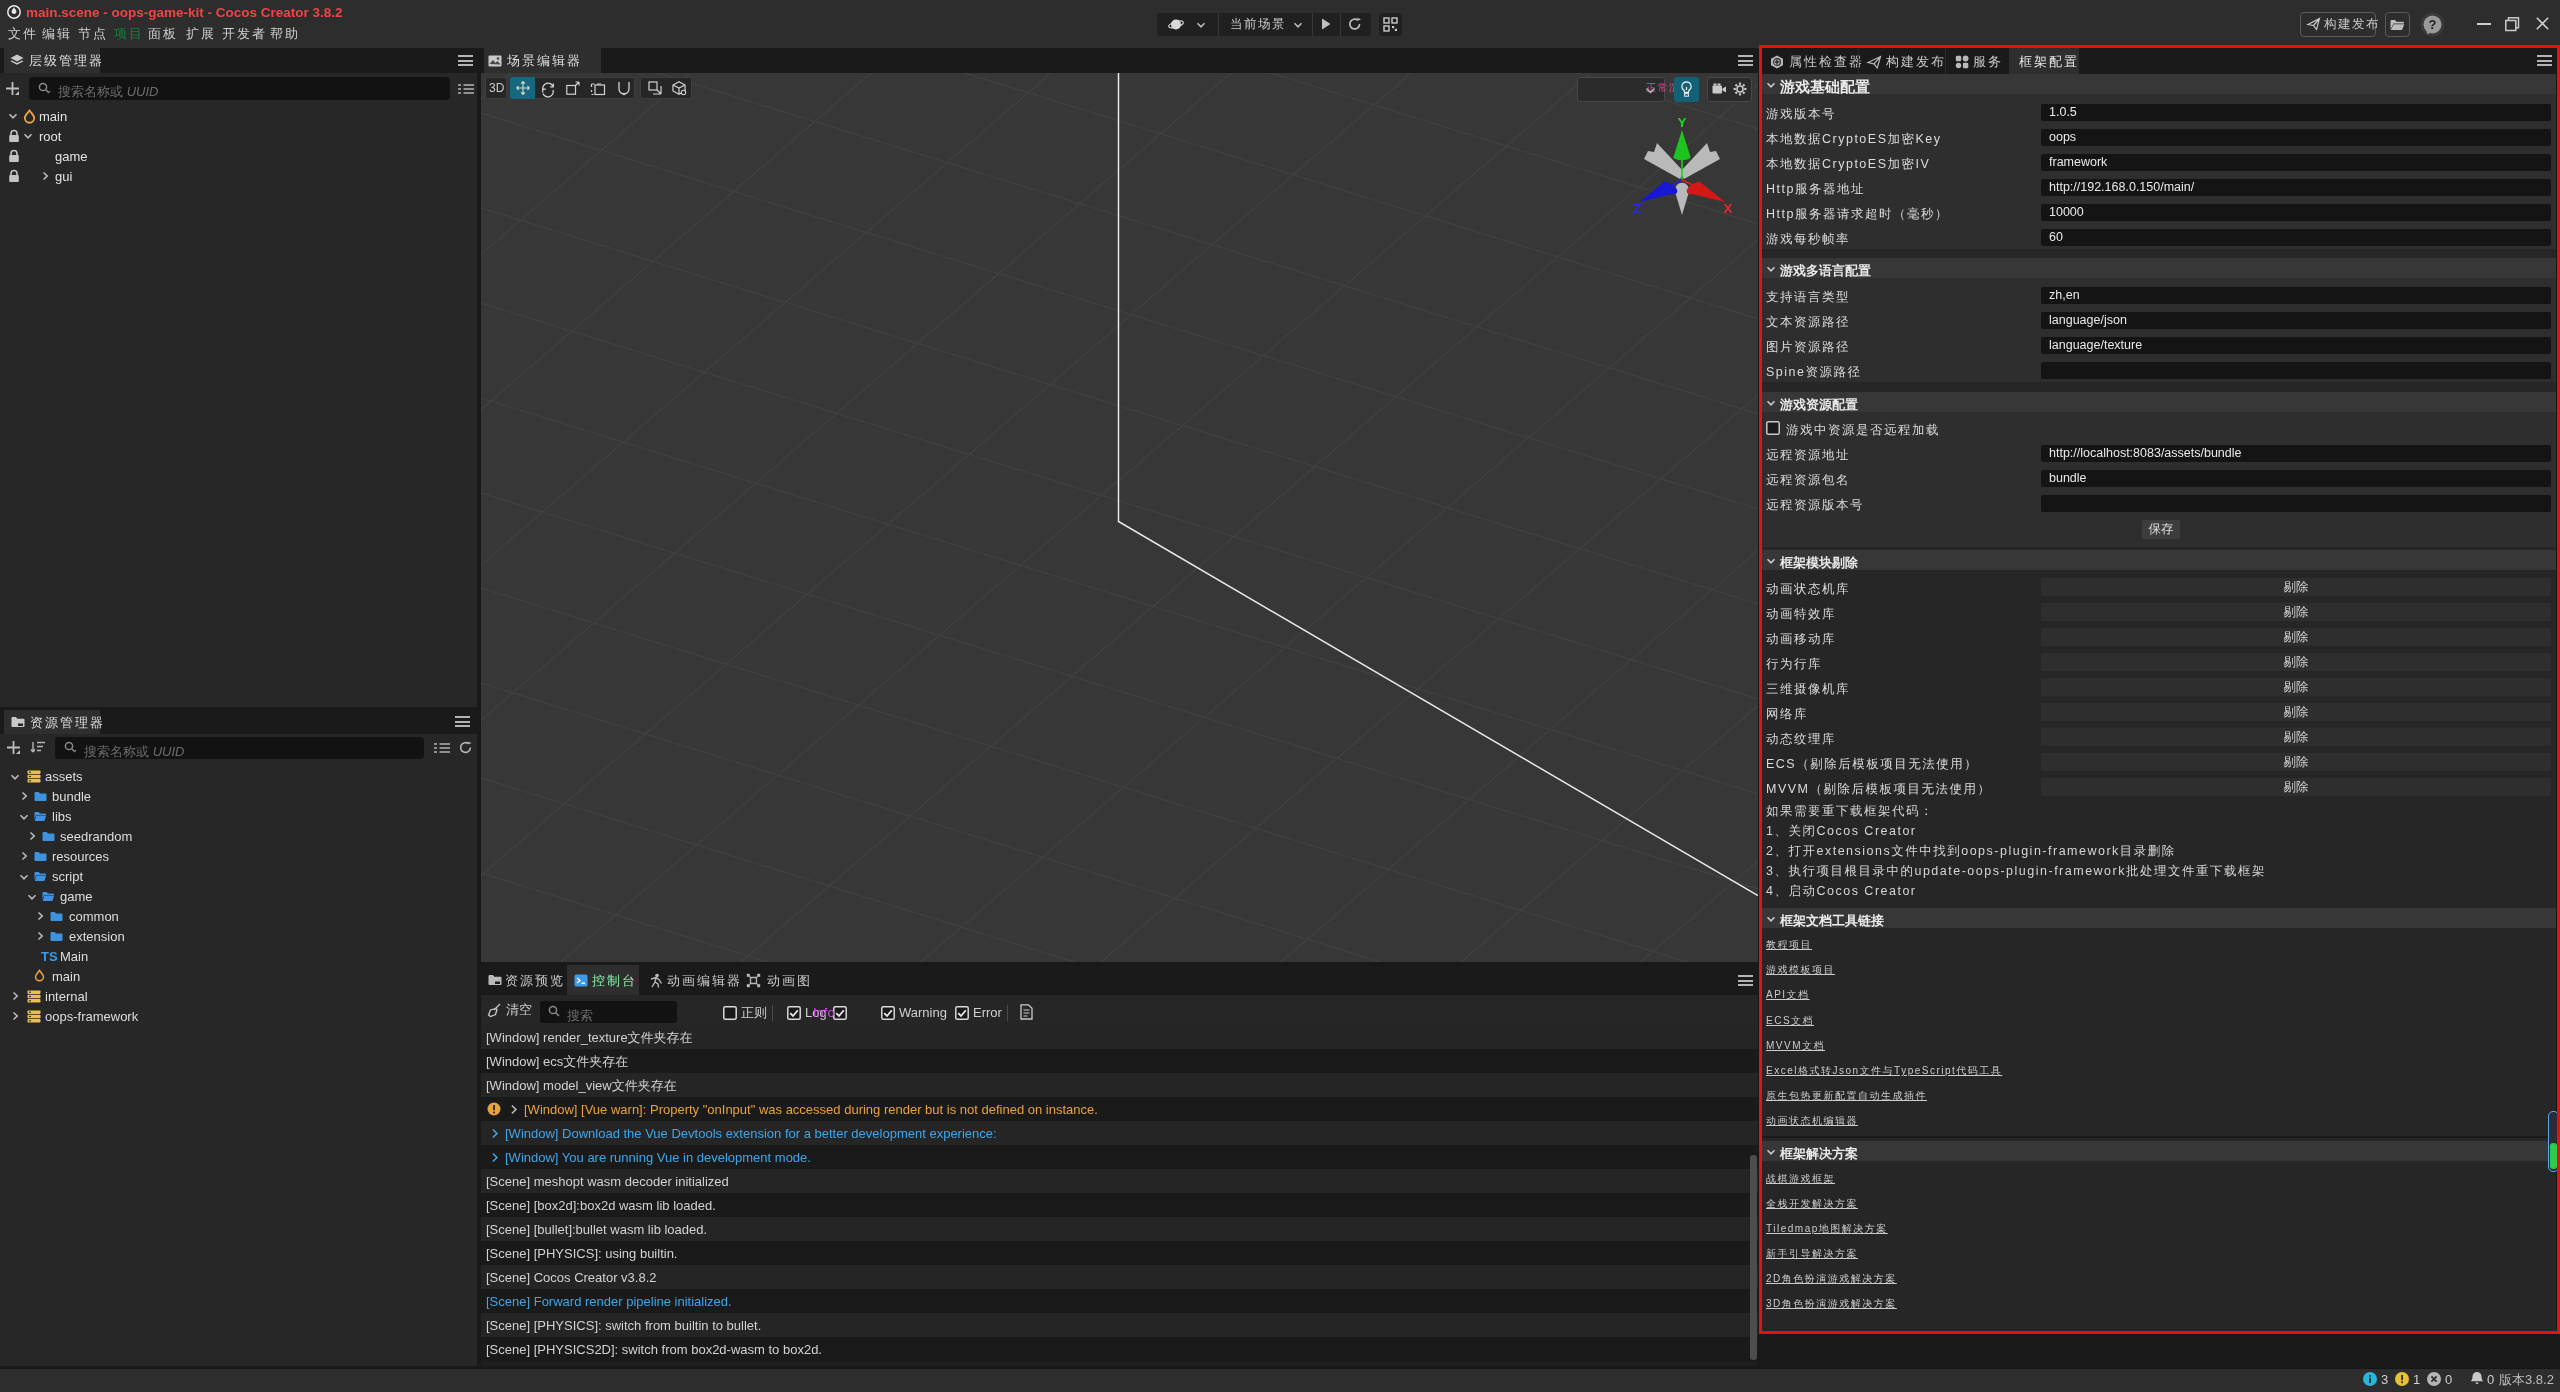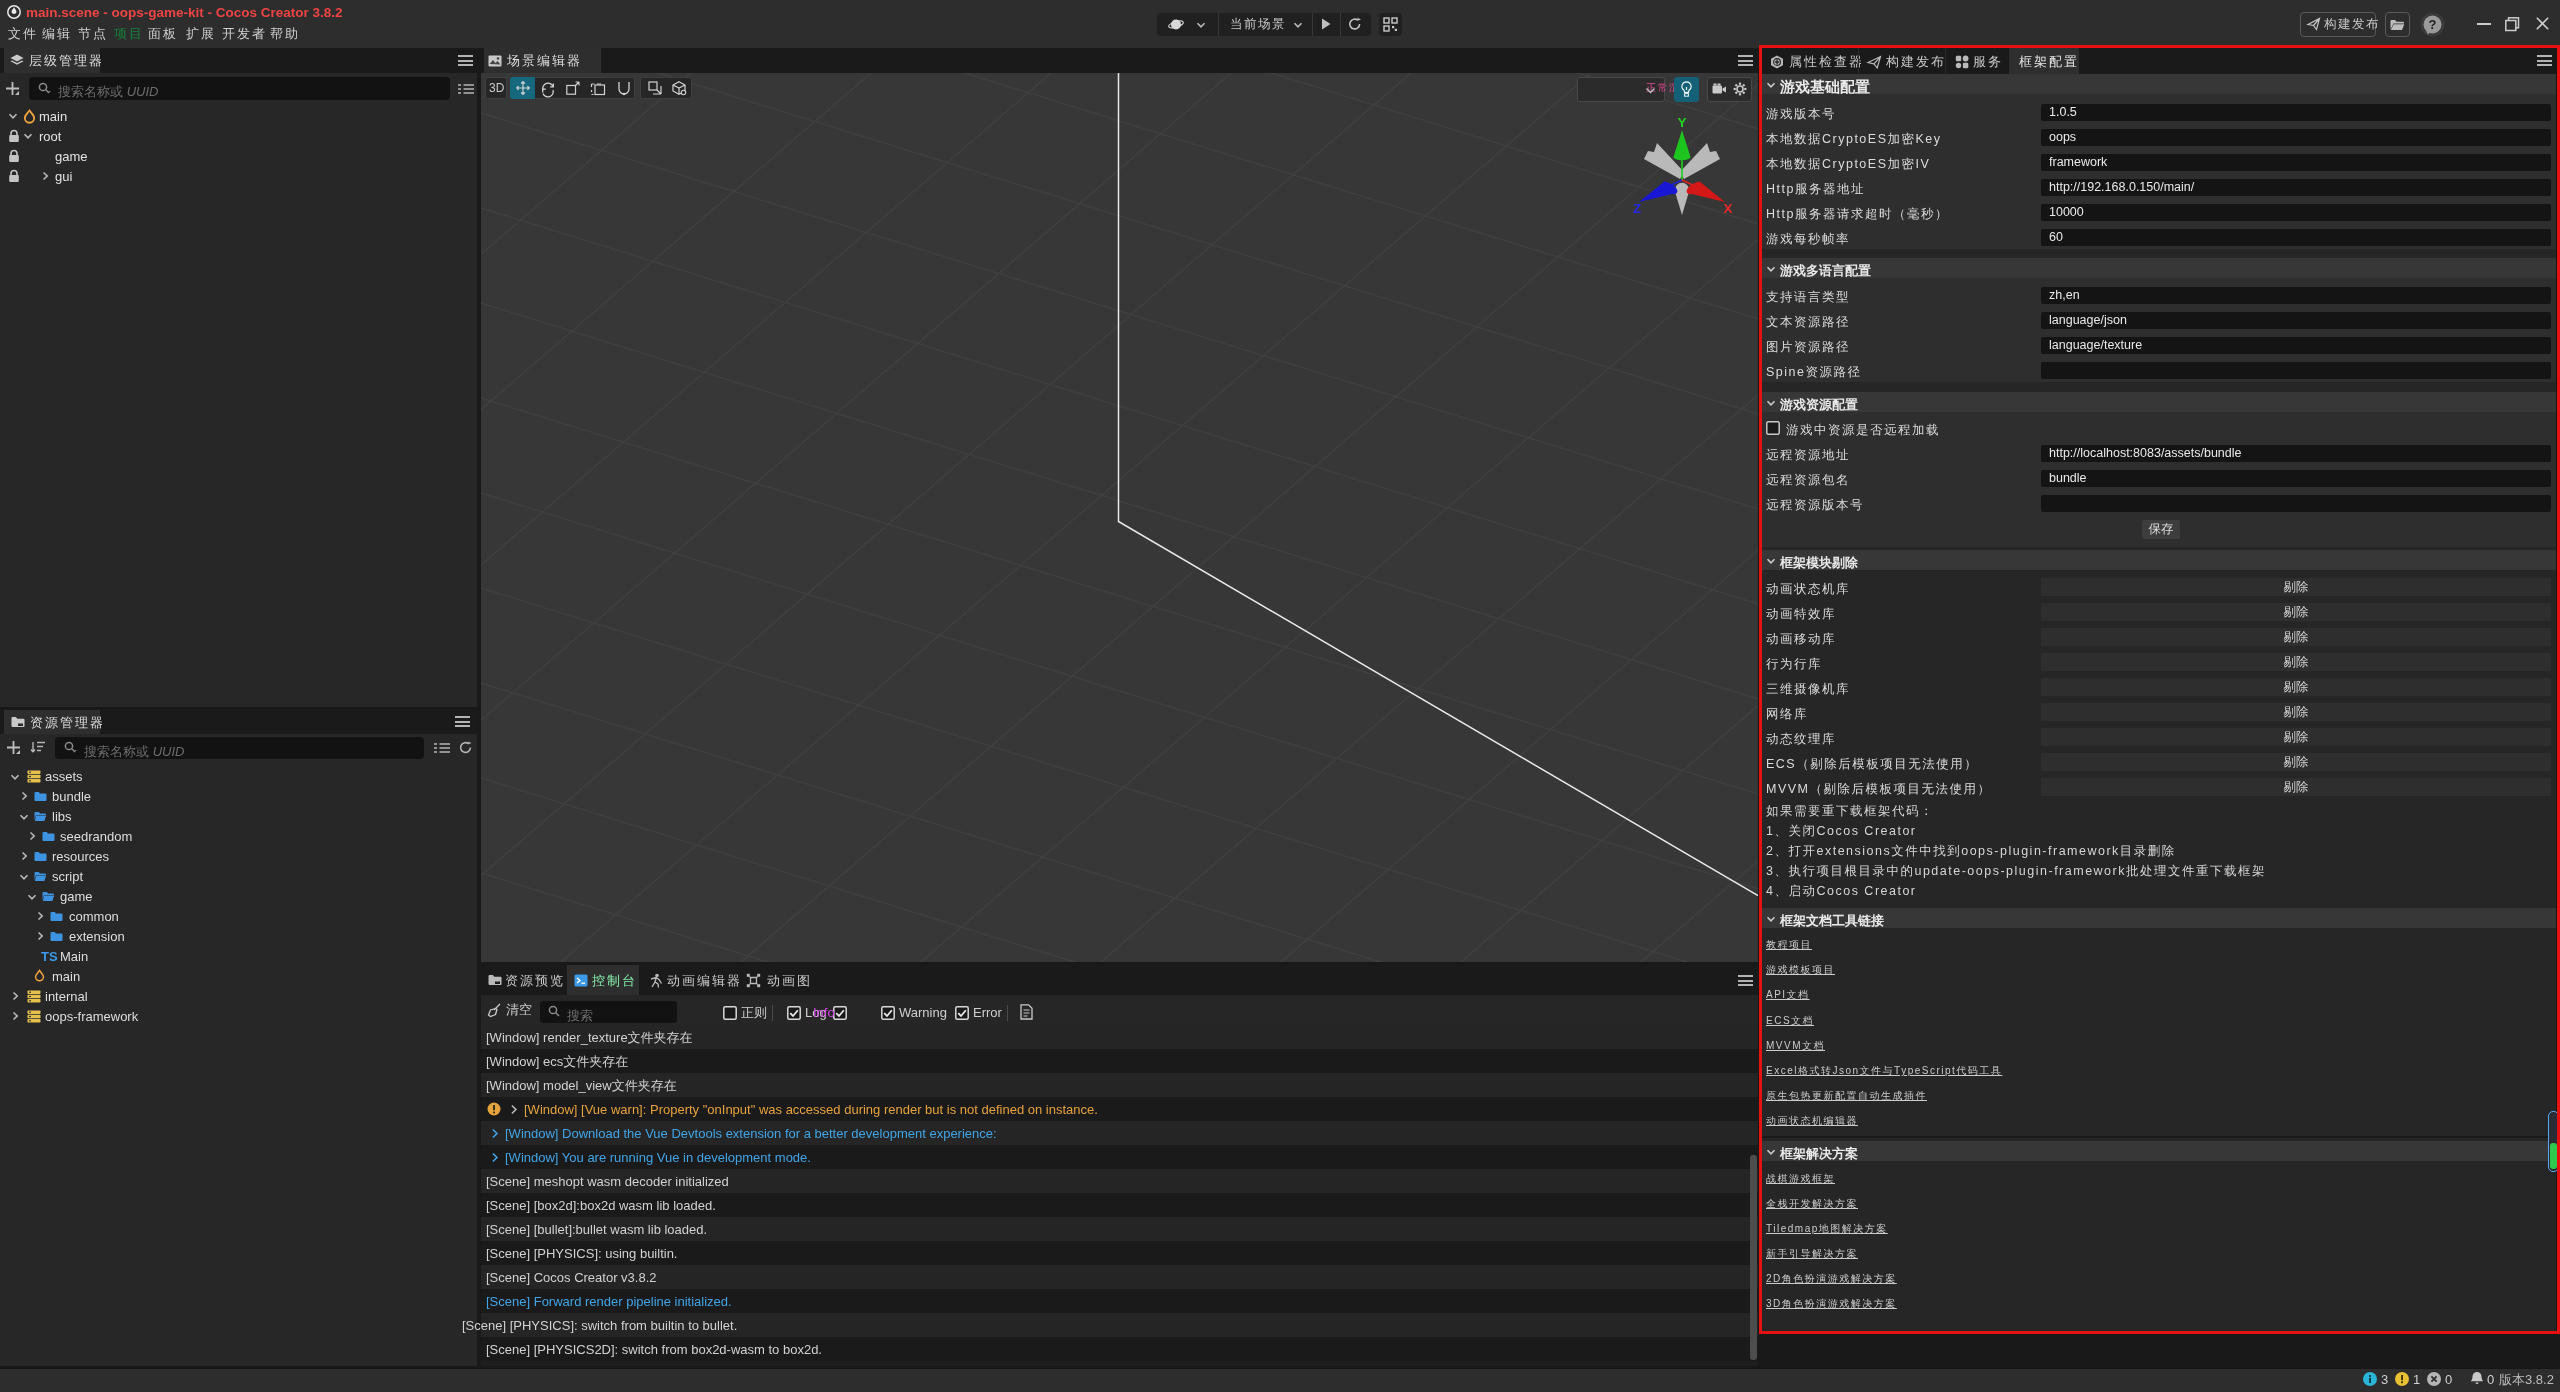--- a/index.html
+++ b/index.html
@@ -507,21 +507,21 @@
 <div class="txt" style="left:486px;top:1199px;color:#d2d2d2">[Scene] [box2d]:box2d wasm lib loaded.</div>
 <div class="abs" style="left:481px;top:1217px;width:1277px;height:24px;background:#252525"></div>
 <div class="txt" style="left:486px;top:1223px;color:#d2d2d2">[Scene] [bullet]:bullet wasm lib loaded.</div>
 <div class="abs" style="left:481px;top:1241px;width:1277px;height:24px;background:#1a1a1a"></div>
 <div class="txt" style="left:486px;top:1247px;color:#d2d2d2">[Scene] [PHYSICS]: using builtin.</div>
 <div class="abs" style="left:481px;top:1265px;width:1277px;height:24px;background:#252525"></div>
 <div class="txt" style="left:486px;top:1271px;color:#d2d2d2">[Scene] Cocos Creator v3.8.2</div>
 <div class="abs" style="left:481px;top:1289px;width:1277px;height:24px;background:#1a1a1a"></div>
 <div class="txt" style="left:486px;top:1295px;color:#41a4e6">[Scene] Forward render pipeline initialized.</div>
 <div class="abs" style="left:481px;top:1313px;width:1277px;height:24px;background:#252525"></div>
-<div class="txt" style="left:462px;top:1319px;color:#d2d2d2">[Scene] [PHYSICS]: switch from builtin to bullet.</div>
+<div class="txt" style="left:486px;top:1319px;color:#d2d2d2">[Scene] [PHYSICS]: switch from builtin to bullet.</div>
 <div class="abs" style="left:481px;top:1337px;width:1277px;height:24px;background:#1a1a1a"></div>
 <div class="txt" style="left:486px;top:1343px;color:#d2d2d2">[Scene] [PHYSICS2D]: switch from box2d-wasm to box2d.</div>
 <div class="abs" style="left:1750px;top:1155px;width:7px;height:205px;background:#4d4d4d;border-radius:3px"></div>
 <div class="abs" style="left:1762px;top:48px;width:794px;height:1283px;background:#262626"></div>
 <div class="tabbar" style="left:1762px;top:48px;width:794px;height:26px"></div>
 <div class="tab-active" style="left:2009px;top:48px;width:70px;height:26px"></div>
 <svg class="abs" style="left:1770px;top:55px" width="14" height="14" viewBox="0 0 14 14">
     <path d="M7 0.5 L13 3.8 V10.2 L7 13.5 L1 10.2 V3.8 Z" fill="#b5b5b5"></path>
     <path d="M7 4.5 v5 M4.8 7 h4.4" stroke="#2a2a2a" stroke-width="1.4"></path>
     <circle cx="7" cy="7" r="3.4" fill="none" stroke="#2a2a2a" stroke-width="1.1"></circle>

